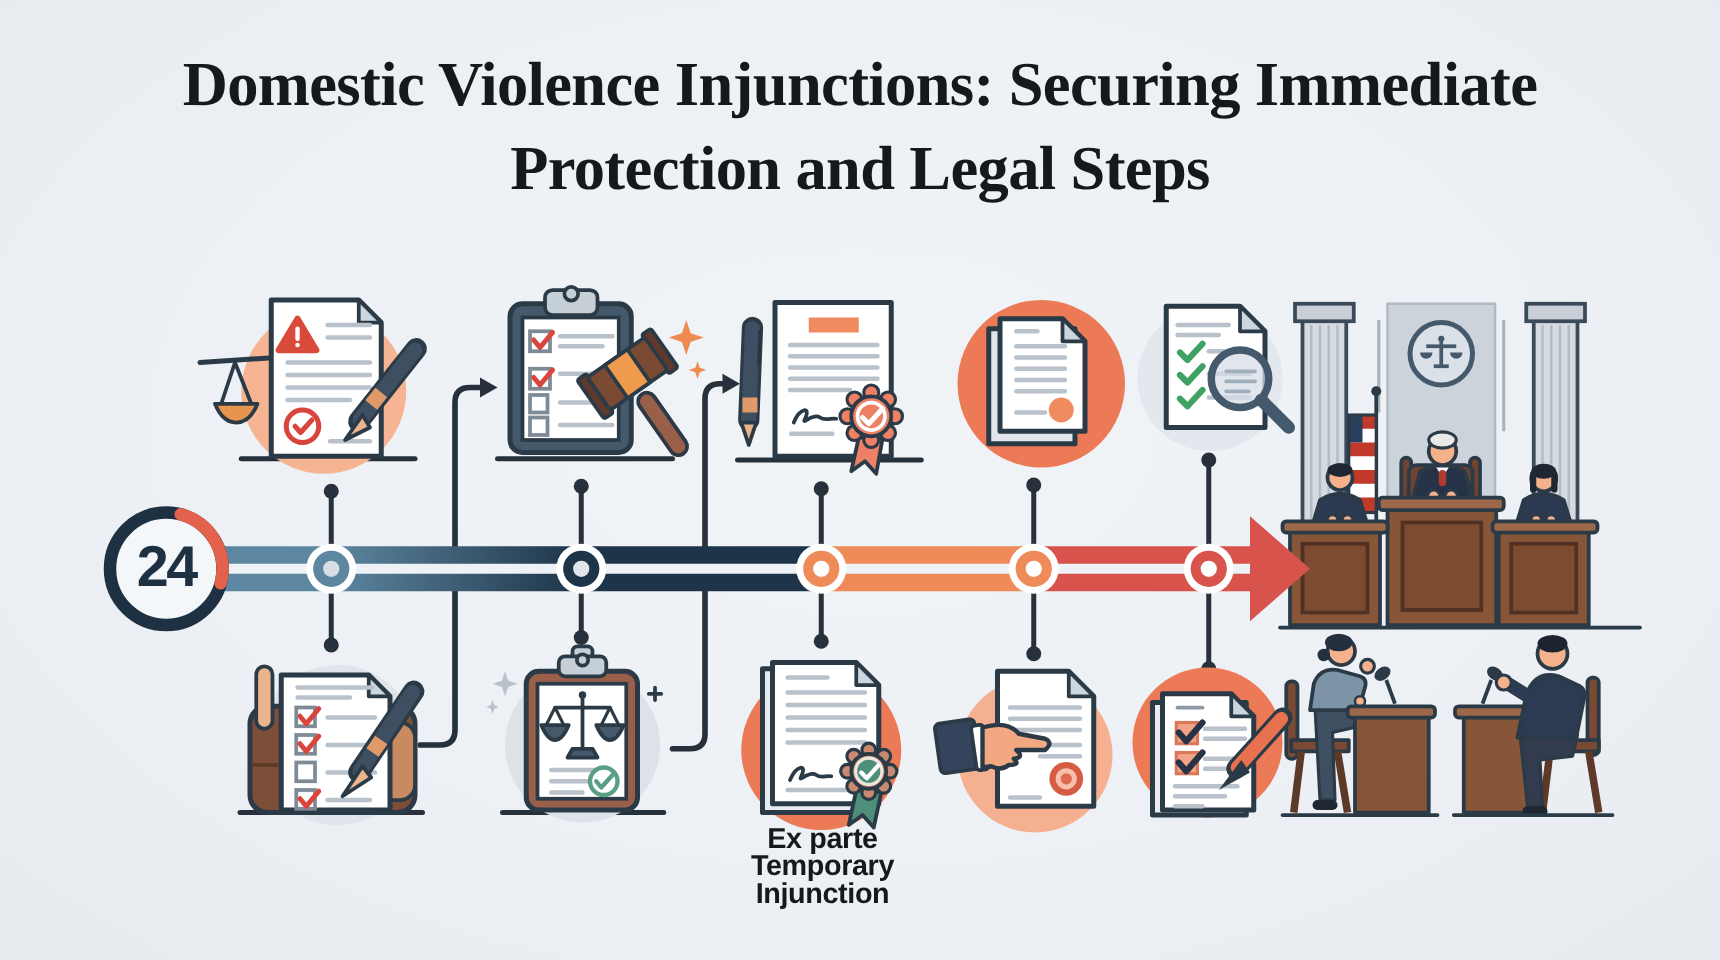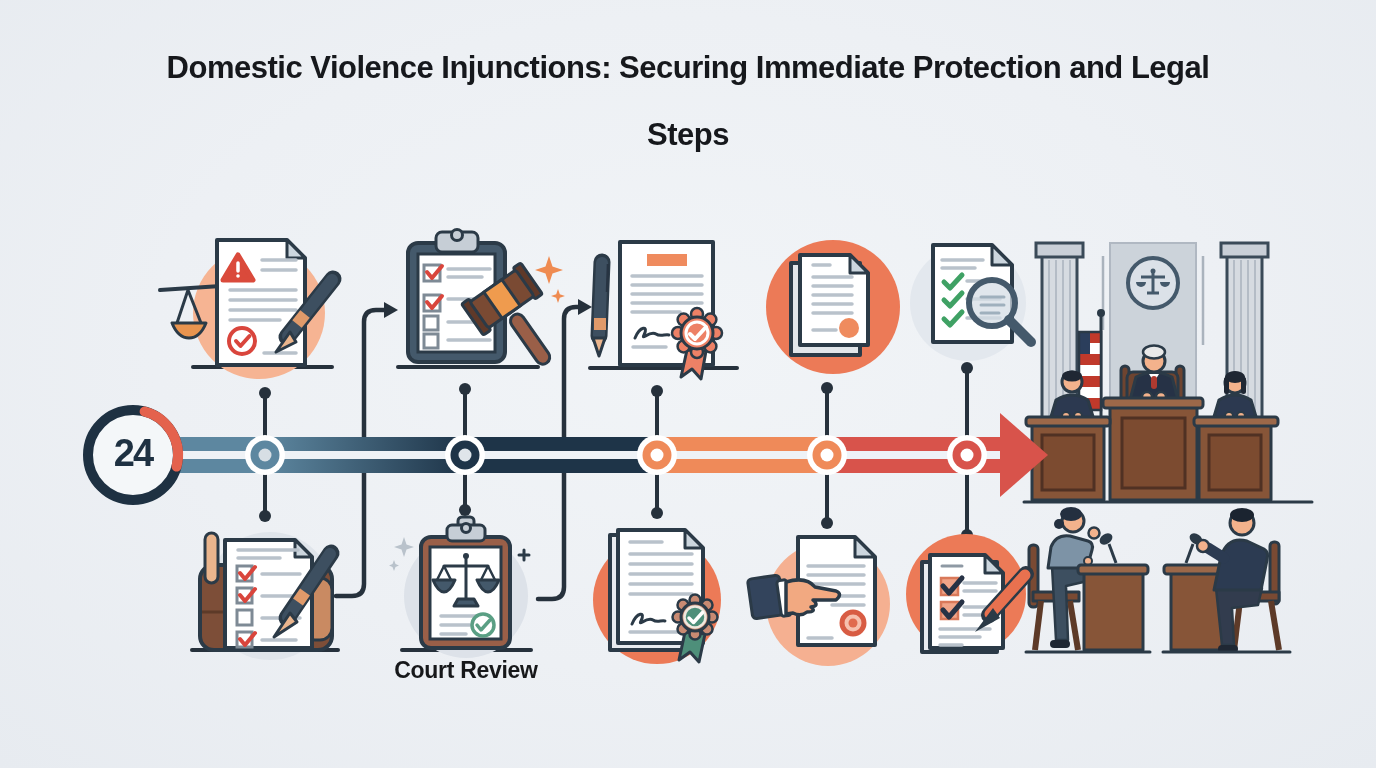--- a/index.html
+++ b/index.html
@@ -4,26 +4,26 @@
 <style>
   html,body{margin:0;padding:0;background:#dfe3e8;}
   .stage{
     position:relative;width:1376px;height:768px;overflow:hidden;
     background:radial-gradient(ellipse at 50% 45%, #f1f4f7 0%, #edf0f4 55%, #e7ebf0 100%);
     font-family:"Liberation Sans", sans-serif;
   }
   .stage svg{position:absolute;left:0;top:0;}
   .title{
     position:absolute;left:50%;top:34px;transform:translateX(-50%);
-    width:1100px;text-align:center;font-weight:bold;font-size:31px;
-    line-height:67px;color:#16181c;letter-spacing:-0.5px;
+    width:1100px;text-align:center;font-weight:bold;font-size:50px;
+    line-height:67px;color:#16181c;letter-spacing:-0.5px;font-family:Liberation Serif, serif;
   }
   .timer-text{
     position:absolute;left:133px;top:453px;transform:translate(-50%,-50%);
-    font-weight:bold;font-size:38px;color:#1e3142;letter-spacing:-2px;
+    font-weight:bold;font-size:46px;color:#1e3142;letter-spacing:-2px;
   }
   .step-label{
     position:absolute;transform:translateX(-50%);text-align:center;
     font-weight:bold;font-size:23px;line-height:22px;color:#17181a;letter-spacing:-0.3px;
   }
   #label-court-review{left:466px;top:659px;width:240px;}
   #label-ex-parte{left:658px;top:659px;width:132px;}
   #label-evidentiary{left:972px;top:659px;width:152px;}
   svg .o4{stroke:#2b3a47;stroke-width:4;stroke-linejoin:round;stroke-linecap:round}
   svg .o3{stroke:#2b3a47;stroke-width:3;stroke-linejoin:round;stroke-linecap:round}
@@ -568,15 +568,15 @@
   </g>
 
   <g>
     <circle cx="133" cy="455" r="45" fill="#f4f7f9" stroke="#1e3142" stroke-width="10"></circle>
     <path d="M144.6,411.5 A45,45 0 0 1 176.5,466.6" fill="none" stroke="#e4624d" stroke-width="10" stroke-linecap="round"></path>
   </g>
 </svg>
 
 <div class="title">Domestic Violence Injunctions: Securing Immediate Protection and Legal Steps</div>
 <div class="timer-text">24</div>
-<div class="step-label" id="label-court-review">Court Review</div>
+<div class="step-label" id="label-ex-parte">Ex parte Temporary Injunction</div>
 
 </div>
 
 </body></html>

